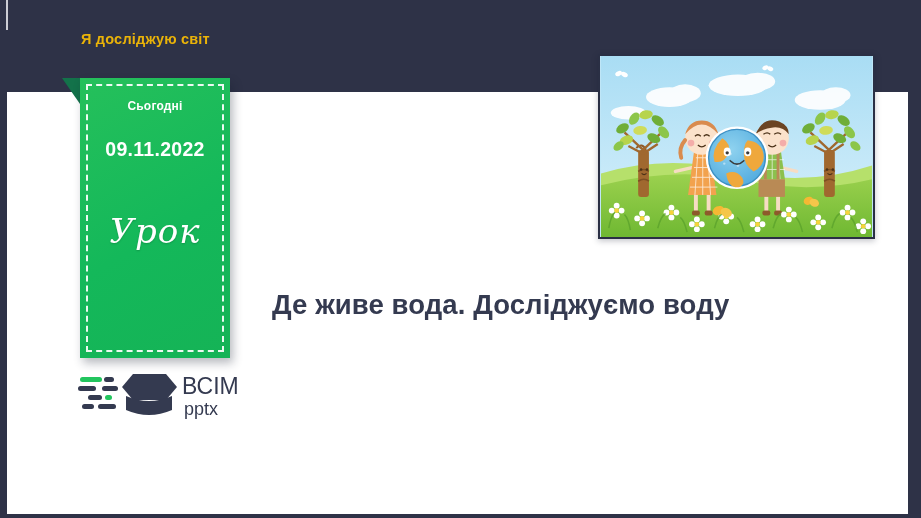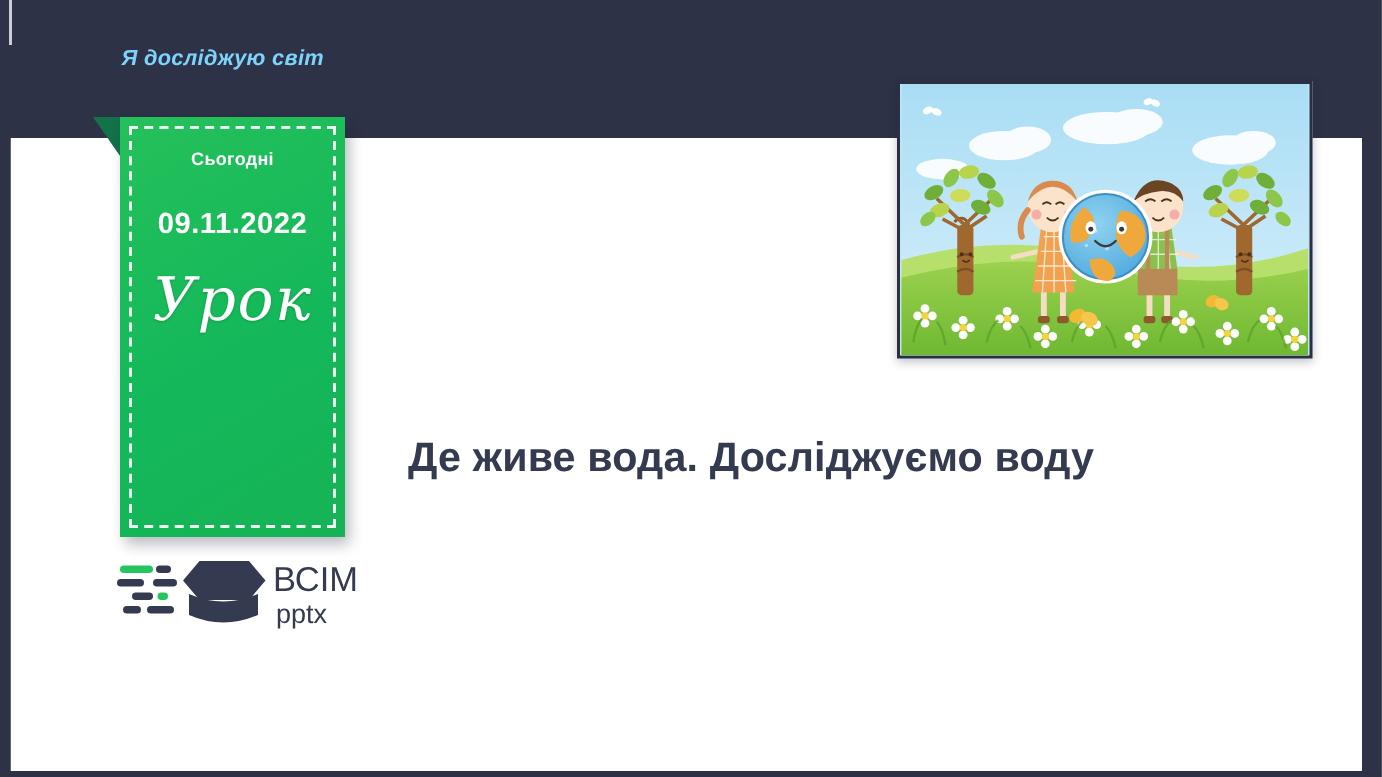--- a/index.html
+++ b/index.html
@@ -64,26 +64,25 @@
     left: 0; top: 92px;
     width: 7px; height: 426px;
     background: #2e3247;
   }
 
   
   .subject {
     position: absolute;
     left: 81px;
     top: 31px;
-    color: #7dd3fc;
+    color: #eab308;
     font-size: 14.5px;
     font-weight: bold;
     letter-spacing: .2px;
     white-space: nowrap;
-    font-style: italic;
   }
 
   
   .card-wrap {
     position: absolute;
     left: 62px;
     top: 78px;
     width: 175px;
     height: 285px;
   }
@@ -132,24 +131,24 @@
     letter-spacing: .2px;
   }
   .today-date {
     margin-top: 25px;
     font-size: 19.5px;
     font-weight: bold;
     letter-spacing: .3px;
   }
 
   .lesson-word {
-    margin-top: 18px;
+    margin-top: 53px;
     font-family: "DejaVu Serif", "Liberation Serif", serif;
     font-style: italic;
-    font-size: 40px;
+    font-size: 34px;
     line-height: 1.05;
     letter-spacing: 1px;
     text-shadow: 0 1px 2px rgba(0,0,0,.18);
   }
   .lesson-num {
     margin-top: 6px;
     font-family: "DejaVu Serif", "Liberation Serif", serif;
     font-style: italic;
     font-size: 34px;
     line-height: 1.05;

